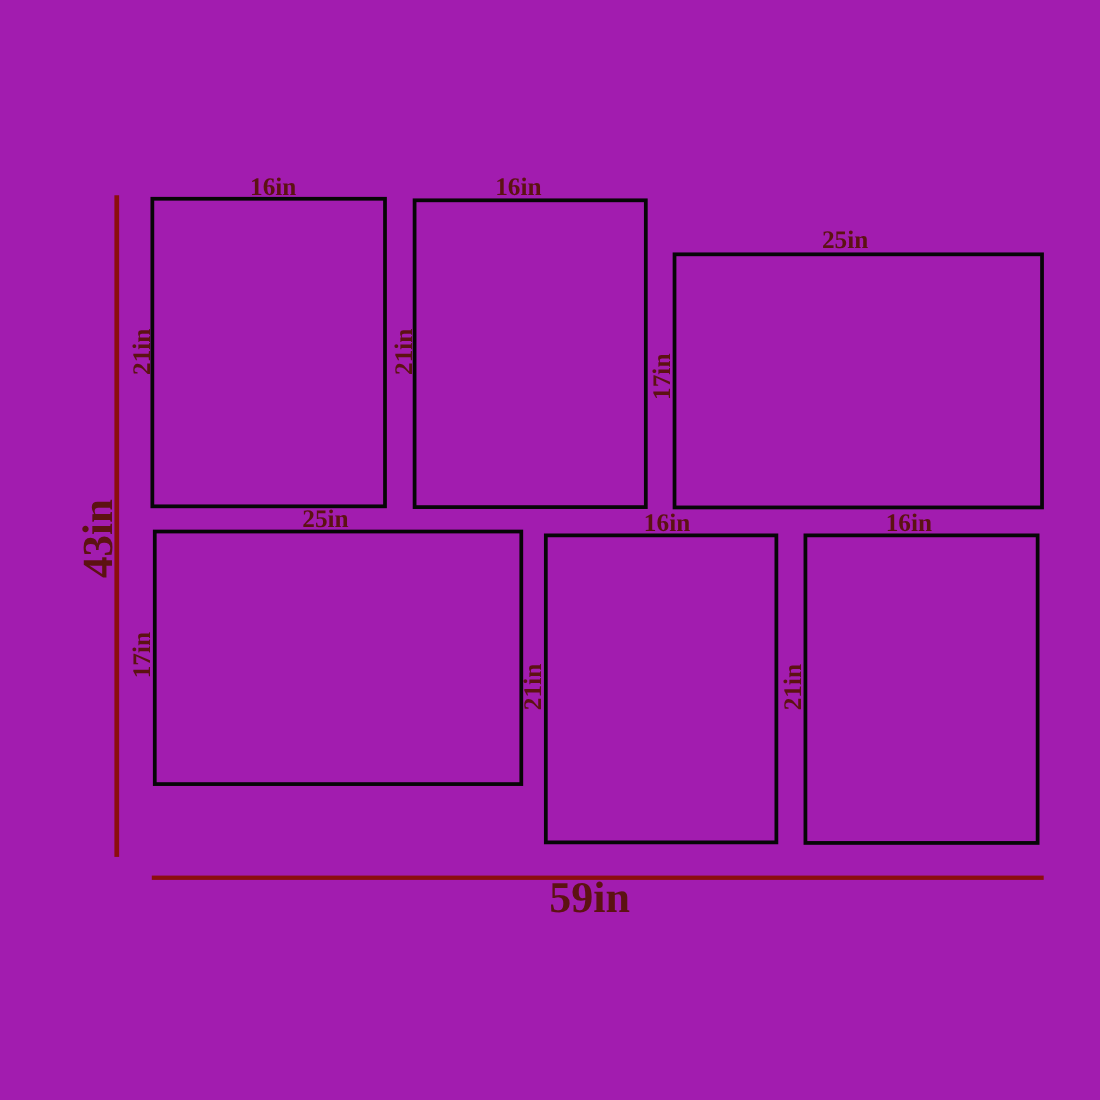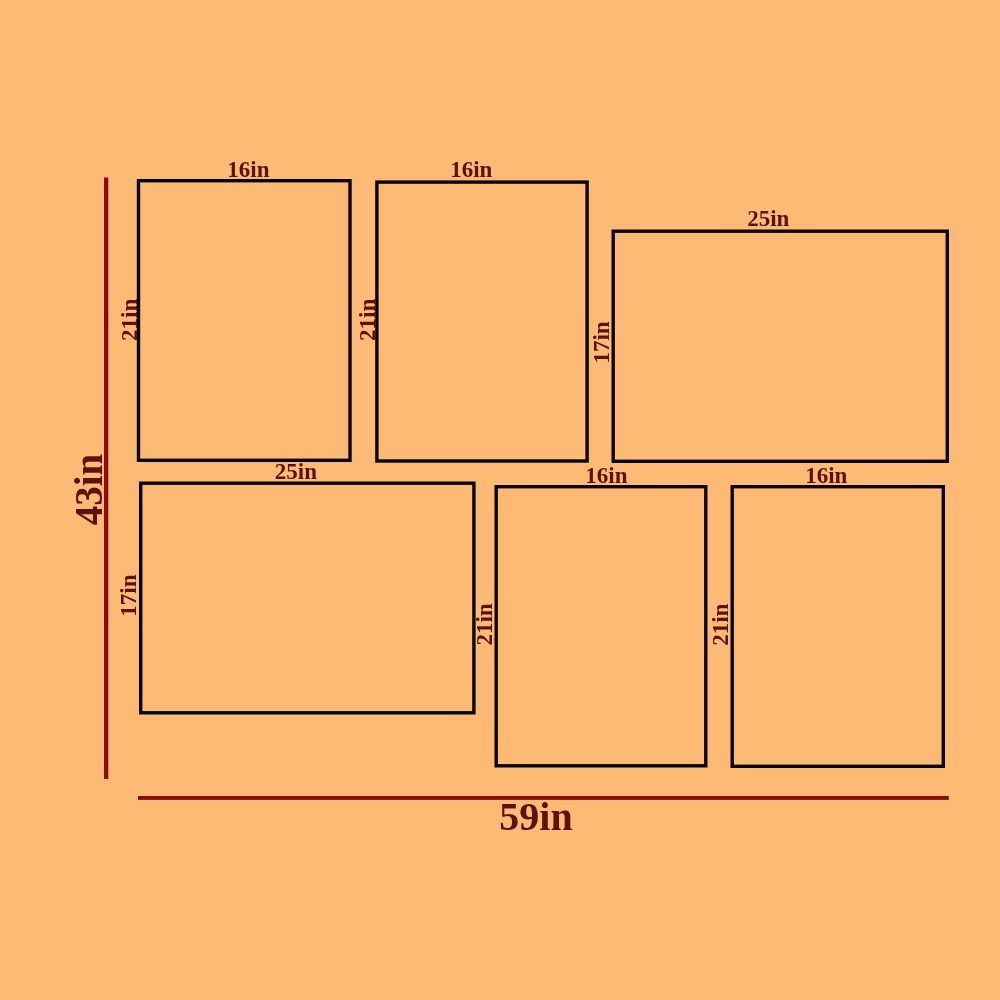--- a/index.html
+++ b/index.html
@@ -1,16 +1,16 @@
 <!DOCTYPE html>
 <html><head>
 <meta charset="utf-8">
 <style>
   html,body{margin:0;padding:0;background:#ffffff;}
-  .wrap{position:relative;width:1000px;height:1000px;background:#fdba74;overflow:hidden;}
+  .wrap{position:relative;width:1000px;height:1000px;background:#a21caf;overflow:hidden;}
   svg{display:block;}
   text{font-family:"Liberation Serif", serif;font-weight:bold;fill:#5c1212;}
   .sm{font-size:23px;}
   .bg{font-size:40px;}
 </style>
 </head>
 <body>
 
 <div class="wrap">
 <svg width="1000" height="1000" viewBox="0 0 1000 1000">

